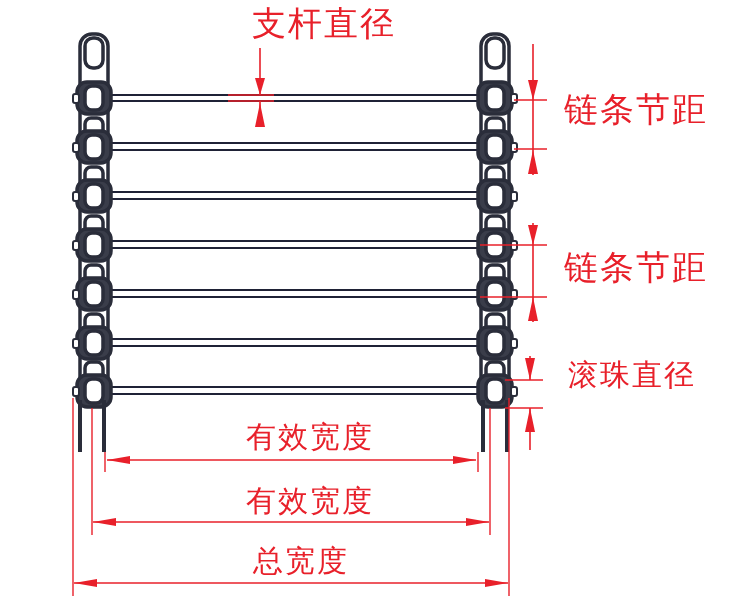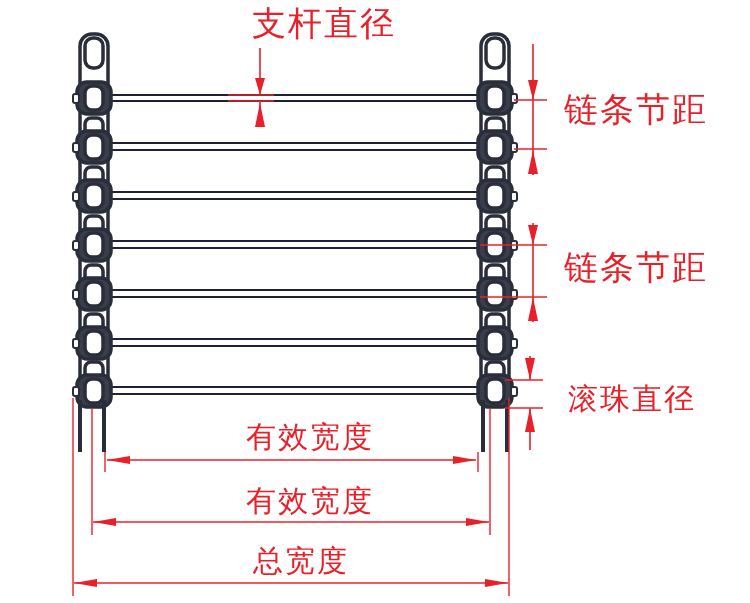--- a/index.html
+++ b/index.html
@@ -205,19 +205,19 @@
     </g>
   </g>
 </svg>
 
 <div class="lbl lbl-big" style="left:228px; top:6px;">支杆直径</div>
 
 <div class="lbl lbl-big" style="left:540px; top:92px;">链条节距</div>
 
 <div class="lbl lbl-big" style="left:540px; top:250px;">链条节距</div>
 
-<div class="lbl lbl-mid" style="left:544px; top:384px;text-align:right;">滚珠直径</div>
+<div class="lbl lbl-mid" style="left:544px; top:360px;text-align:right;">滚珠直径</div>
 
 <div class="lbl lbl-mid" style="left:222px; top:422px;">有效宽度</div>
 
 <div class="lbl lbl-mid" style="left:222px; top:486px;">有效宽度</div>
 
 <div class="lbl lbl-mid" style="left:229px; top:546px;">总宽度</div>
 
 </body></html>

